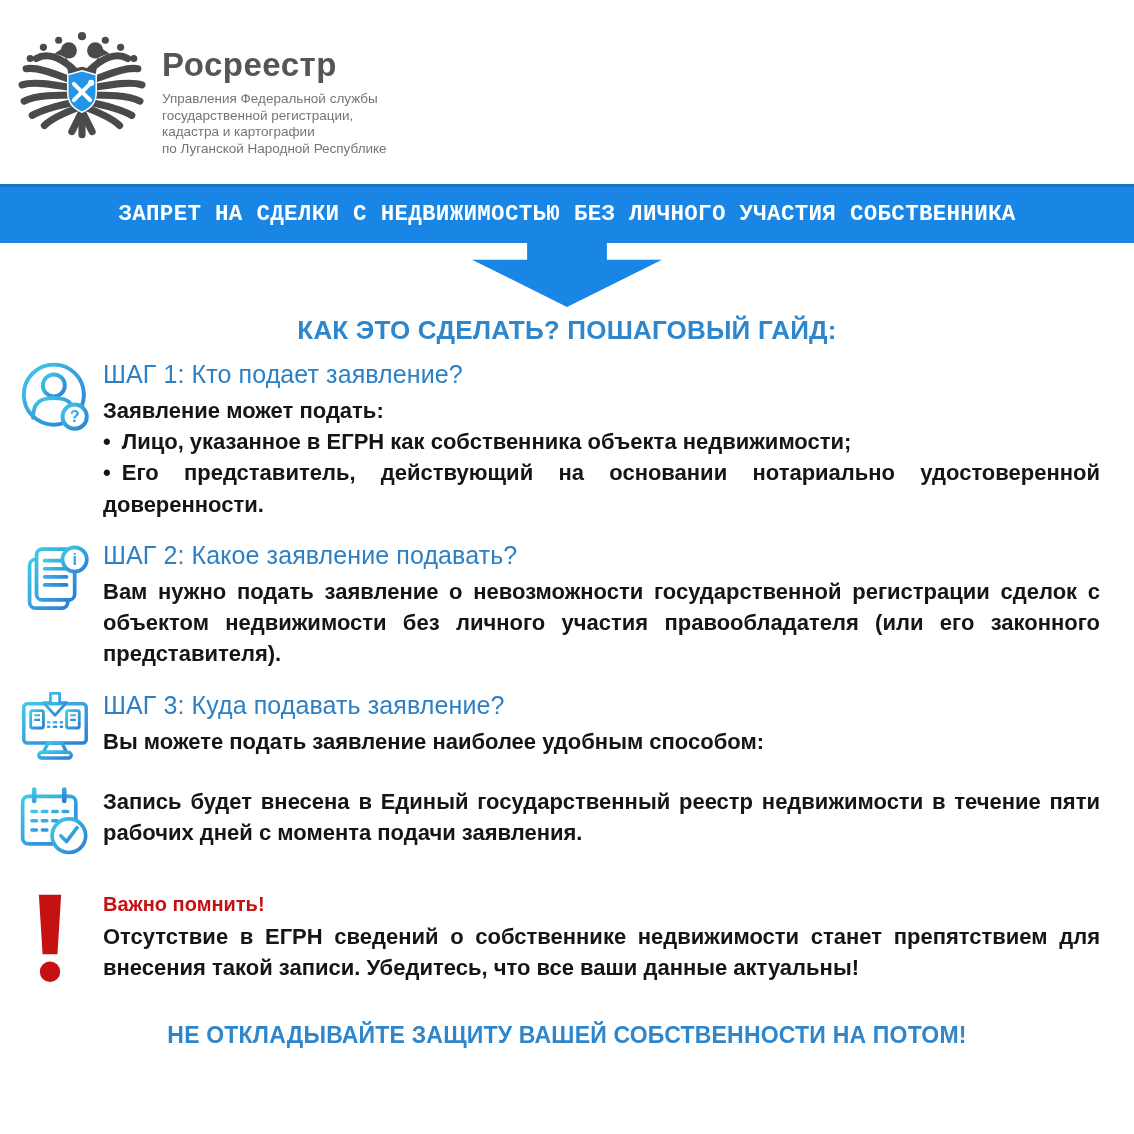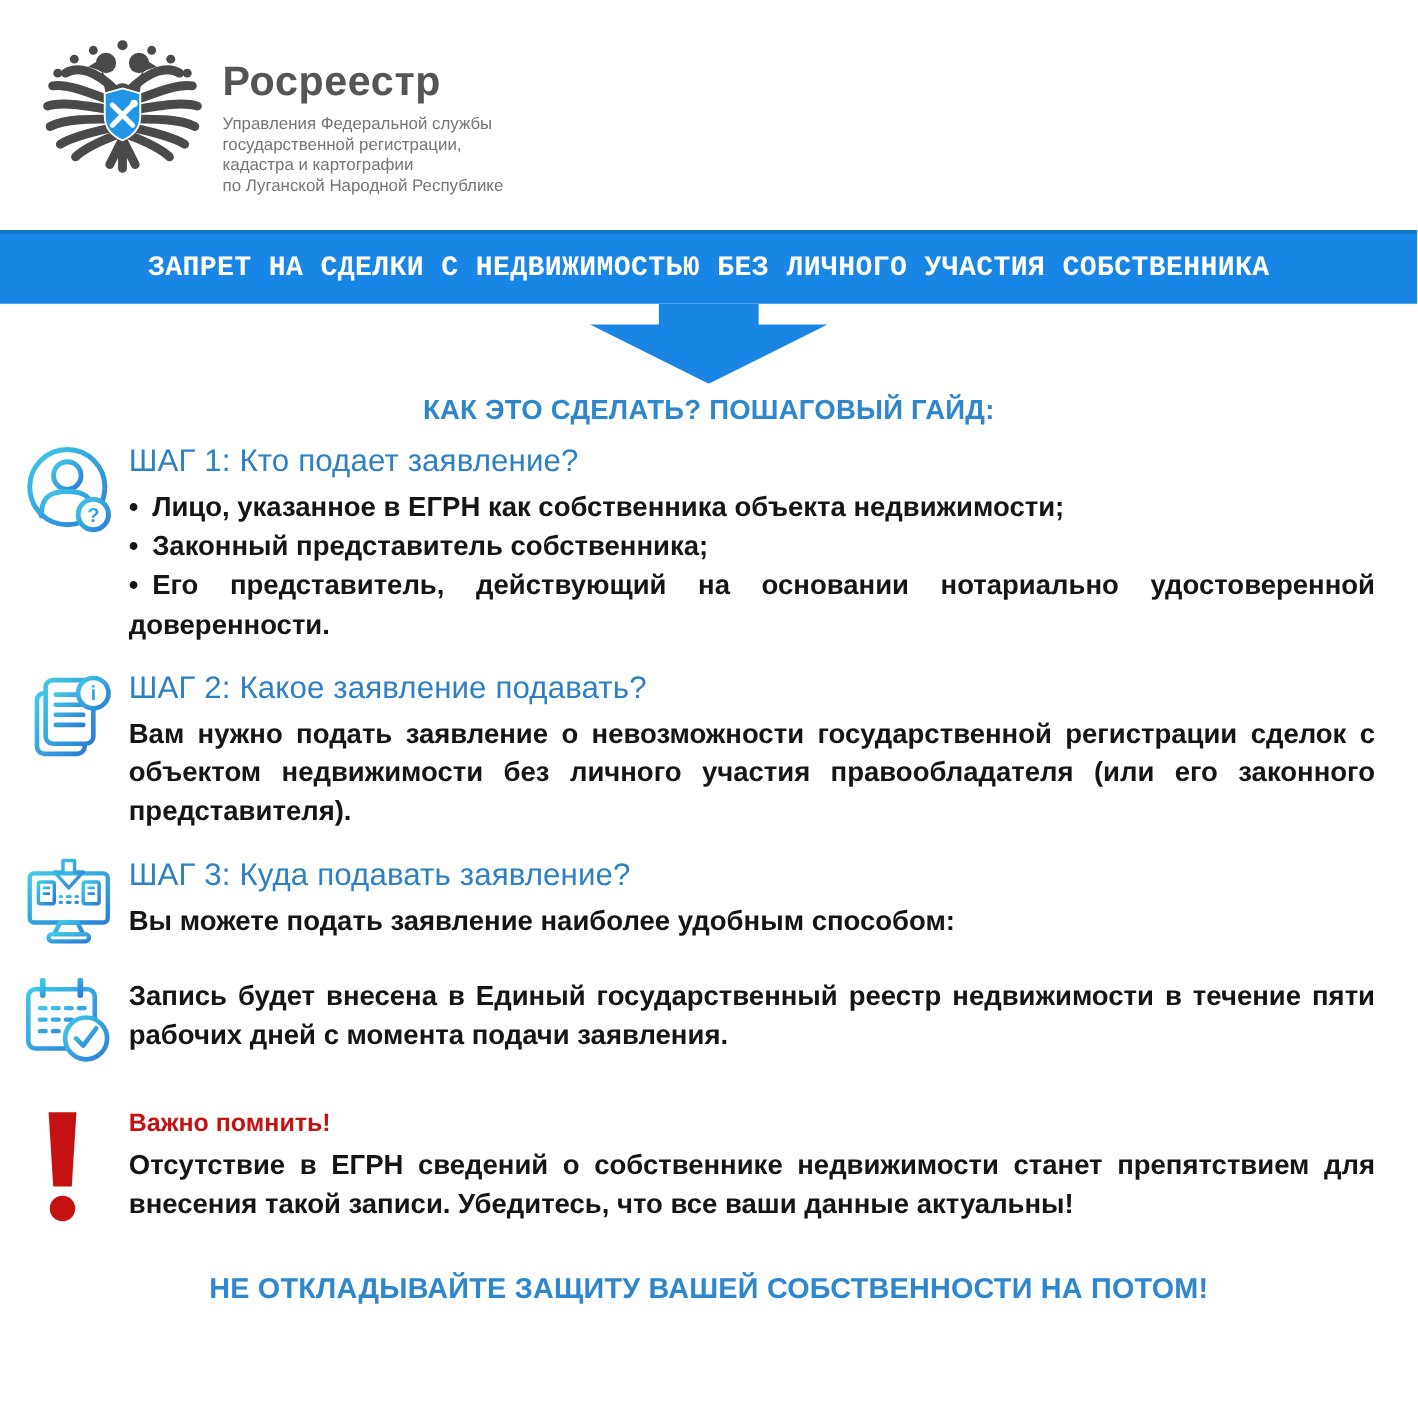--- a/index.html
+++ b/index.html
@@ -19,21 +19,21 @@
   }
   .page{
     width:1134px;height:1134px;
     background:#ffffff;
     overflow:hidden;
     position:relative;
   }
   
   .header{
     height:184px;
-    padding:24px 0 0 32px;
+    padding:24px 0 0 16px;
   }
   .logo{display:flex;align-items:flex-start;}
   .eagle{width:132px;height:134px;flex:0 0 auto;}
   .logo-text{margin-left:14px;padding-top:22px;}
   .brand{
     font-size:33px;font-weight:bold;color:#555555;letter-spacing:.5px;
   }
   .org{margin-top:7px;font-size:13.5px;line-height:1.24;color:var(--org-gray);}
   
   .banner{
@@ -50,21 +50,21 @@
     width:190px;height:64px;
     margin:0 auto;
     background:var(--banner-blue);
     clip-path:polygon(29% 0,71% 0,71% 26%,100% 26%,50% 100%,0 26%,29% 26%);
   }
   
   .guide-heading{
     margin-top:8px;margin-bottom:14px;
     text-align:center;
     color:var(--accent-blue);
-    font-size:22px;font-weight:bold;letter-spacing:.2px;
+    font-size:26px;font-weight:bold;letter-spacing:.2px;
   }
   
   .content{padding:0 34px 0 16px;}
   .step{display:flex;margin-bottom:21px;}
   .step-icon{flex:0 0 87px;display:flex;justify-content:flex-start;padding-left:2px;}
   .step-icon svg{width:74px;height:74px;}
   .step-body{flex:1;}
   .step-title{
     color:var(--heading-blue);
     font-size:25px;font-weight:normal;
@@ -175,23 +175,23 @@
         <svg viewBox="0 0 64 64" fill="none" stroke="url(#iconGrad)" stroke-width="3.4">
           <circle cx="31" cy="30" r="26"></circle>
           <circle cx="31" cy="22" r="9.5"></circle>
           <path d="M13,50 C13,36 20,33 31,33 C42,33 49,36 49,50" stroke-linecap="round"></path>
           <circle cx="49" cy="49" r="10.5" fill="#ffffff"></circle>
           <text x="49" y="54" text-anchor="middle" font-size="14" class="icon-glyph" fill="url(#iconGrad)" stroke="none">?</text>
         </svg>
       </div>
       <div class="step-body">
         <h3 class="step-title">ШАГ 1: Кто подает заявление?</h3>
+        <p class="step-text">Заявление может подать:</p>
         <ul class="step-list">
           <li>Лицо, указанное в ЕГРН как собственника объекта недвижимости;</li>
-          <li>Законный представитель собственника;</li>
           <li>Его представитель, действующий на основании нотариально удостоверенной доверенности.</li>
         </ul>
       </div>
     </section>
 
     <section class="step">
       <div class="step-icon">
         <svg viewBox="0 0 64 64" fill="none" stroke="url(#iconGrad)" stroke-width="3.2">
           <rect x="10" y="16" width="33" height="42" rx="5"></rect>
           <rect x="16" y="7" width="33" height="44" rx="5" fill="#ffffff"></rect>

